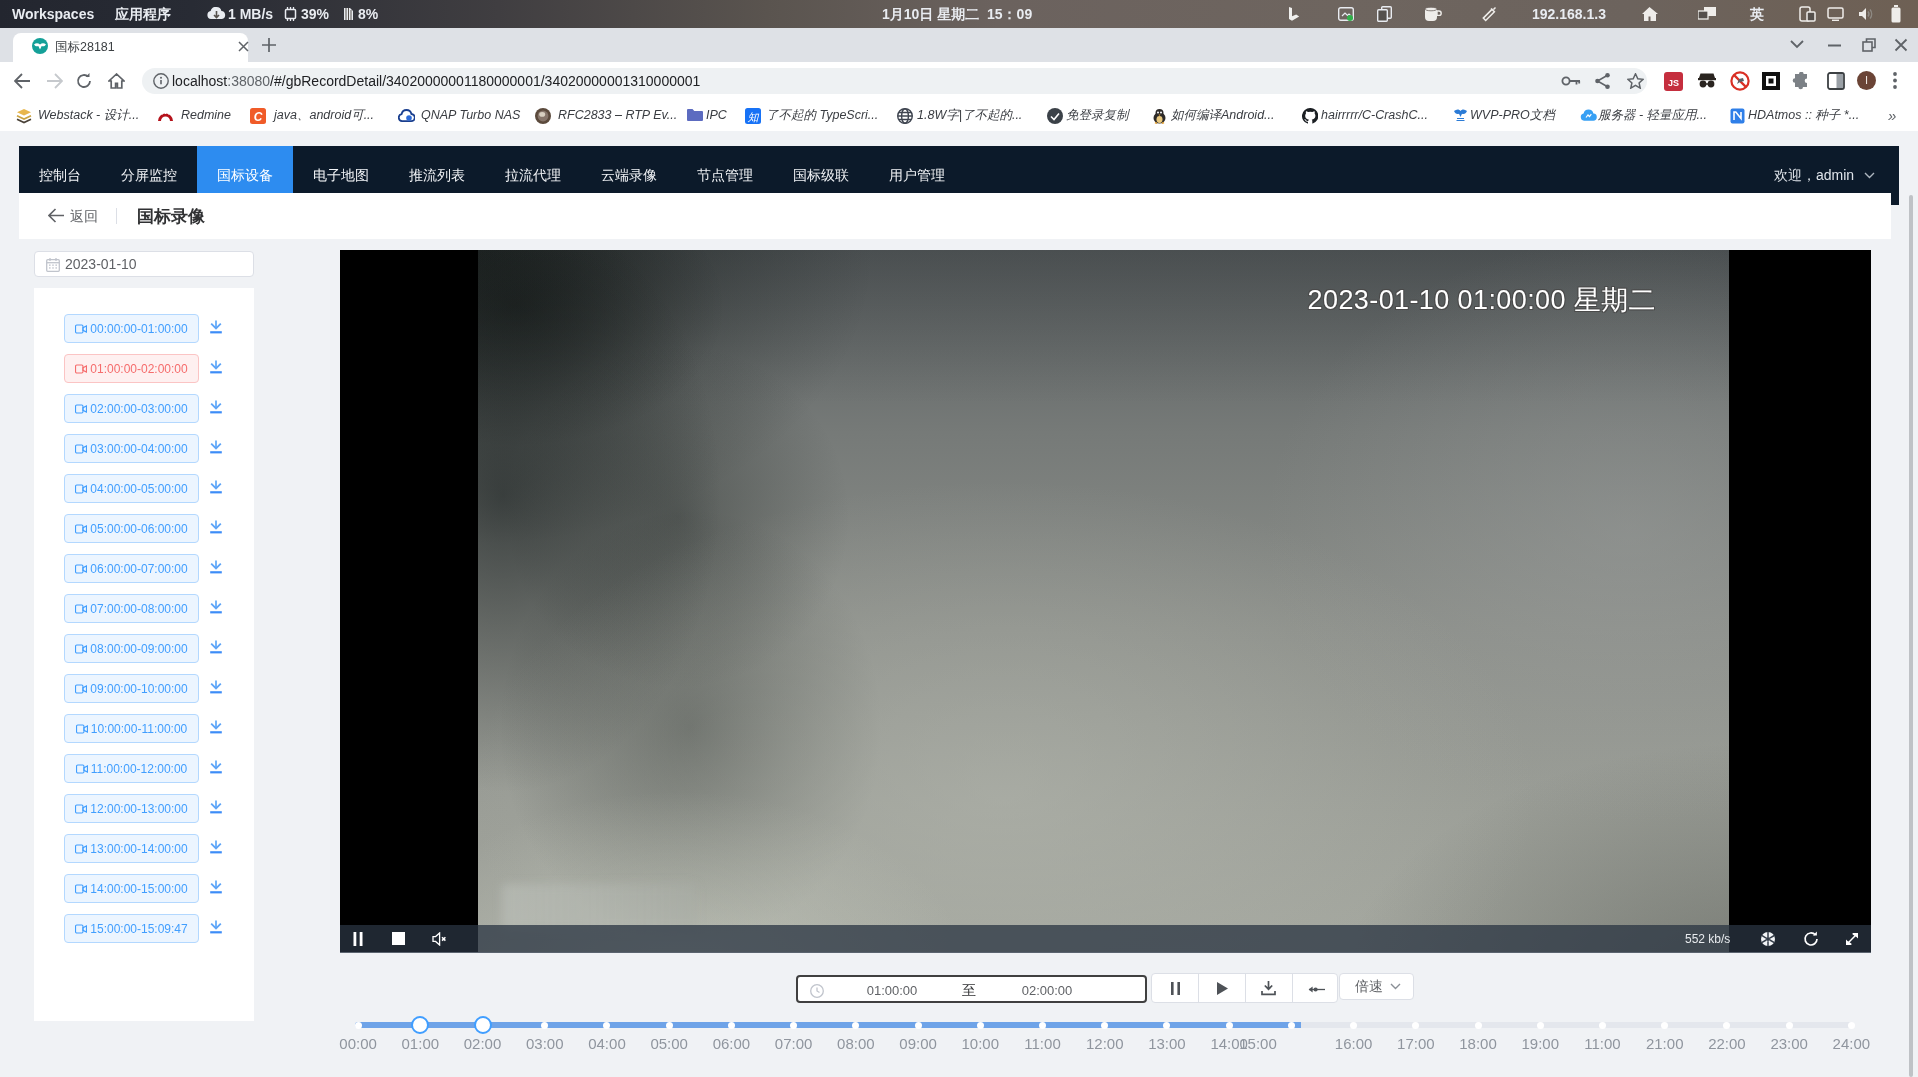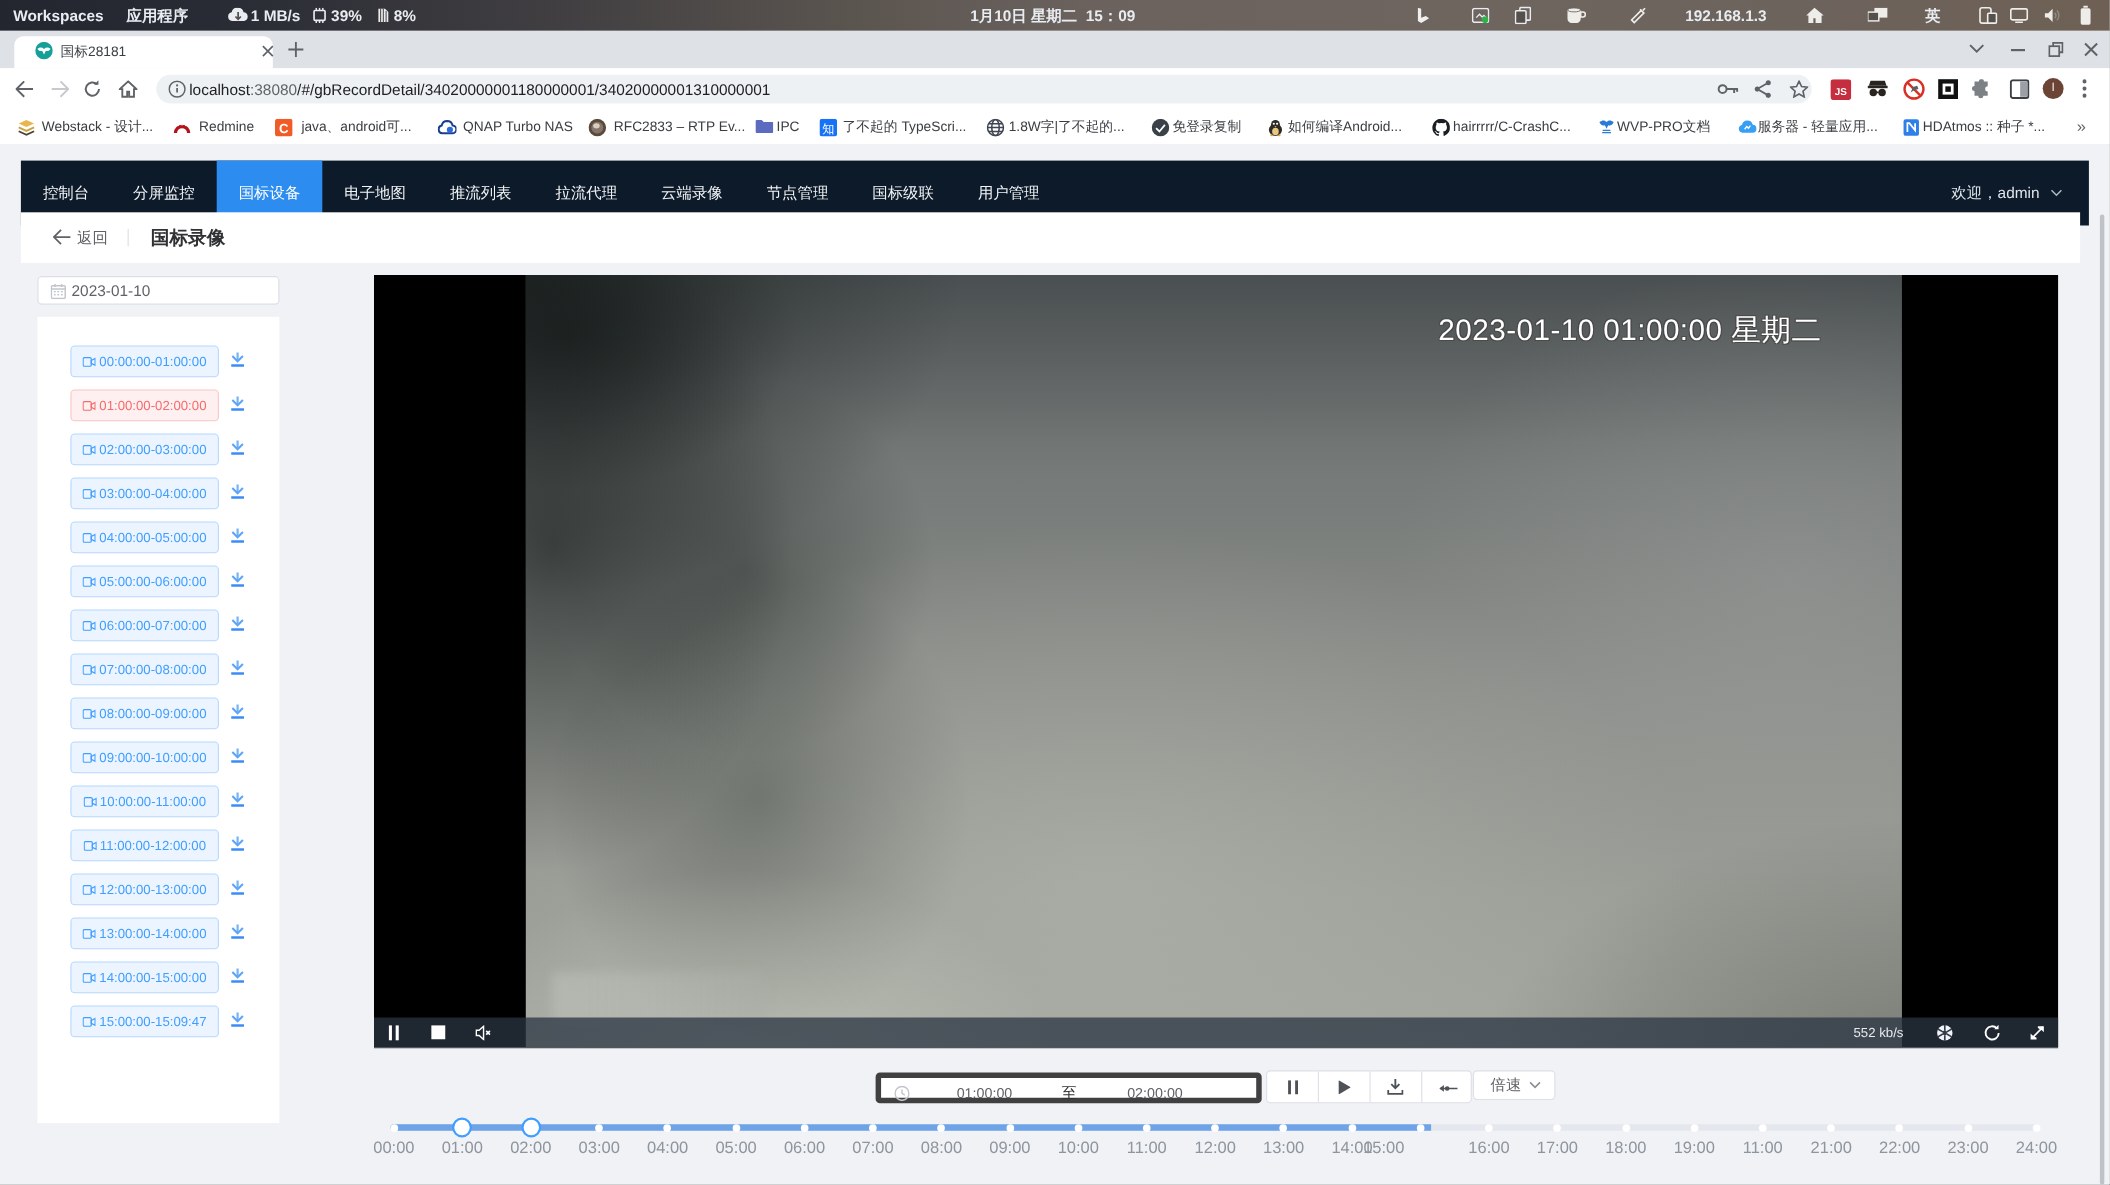--- a/index.html
+++ b/index.html
@@ -18,21 +18,21 @@
 #tabbar { position:absolute; left:0; top:28px; width:1918px; height:34px; background:#dee1e6; }
 #tab1 { position:absolute; left:13px; top:5px; width:235px; height:29px; background:#ffffff; border-radius:8px 8px 0 0; }
 #tab1 .title { position:absolute; left:42px; top:6px; font-size:12.5px; color:#3c4043; }
 
 
 #toolbar { position:absolute; left:0; top:62px; width:1918px; height:38px; background:#ffffff; }
 #omnibox { position:absolute; left:142px; top:6px; width:1505px; height:26px; border-radius:13px; background:#eef1f3; }
 #urltext { position:absolute; left:30px; top:5px; font-size:14px; color:#5f6368; white-space:nowrap; }
 
 
-#bookmarks { position:absolute; left:0; top:100px; width:1918px; height:31px; background:#ffffff; }
+#bookmarks { position:absolute; left:0; top:100px; width:1918px; height:31px; background:#ffffff;font-style:italic; }
 .bm { position:absolute; top:0; height:31px; line-height:31px; font-size:12.5px; color:#3a3d42; white-space:nowrap; }
 .bm svg { position:absolute; top:8px; left:0; }
 .bm .lbl { position:absolute; top:0; }
 
 
 #page { position:absolute; left:0; top:131px; width:1918px; height:946px; background:#f0f2f5; }
 
 #nav { position:absolute; left:19px; top:3px; width:1880px; height:59px; background:#0c1a2a;margin-top:12px; }
 .navitem { float:left; height:59px; line-height:59px; padding:0 20px; color:#f2f4f7; font-size:14px; }
 .navitem.active { background:#2d8cf0; color:#fff; }
@@ -69,21 +69,21 @@
    linear-gradient(180deg,#575c5e 0%,#767a78 26%,#8c8f8a 54%,#9b9e97 80%,#a3a69e 100%);
 }
 #osd { position:absolute; right:73px; top:32px; color:#fff; font-size:27px; letter-spacing:0.4px;
   text-shadow:-1px -1px 0 #4a4a4a,1px -1px 0 #4a4a4a,-1px 1px 0 #4a4a4a,1px 1px 0 #4a4a4a; }
 #smear { position:absolute; left:24px; top:634px; width:194px; height:46px; background:linear-gradient(90deg,rgba(190,194,188,0.55),rgba(168,172,166,0.45)); filter:blur(5px); border-radius:4px; }
 #vctrl { position:absolute; left:0; top:675px; width:1531px; height:28px; background:rgba(42,52,66,0.75); }
 #vctrl svg { position:absolute; }
 #kbps { position:absolute; left:1345px; top:7px; color:#e8ebee; font-size:12px; }
 
 
-#timebox { position:absolute; left:796px; top:844px; width:351px; height:28px; background:#fff; border:5px solid #404040; border-radius:4px;
+#timebox { position:absolute; left:796px; top:844px; width:351px; height:28px; background:#fff; border:2px solid #404040; border-radius:4px;
   font-size:13px; color:#606266; }
 #timebox .t { position:absolute; top:6px; }
 #btngroup { position:absolute; left:1151px; top:842px; width:187px; height:30px; background:#fff; border:1px solid #dcdfe6; border-radius:4px; }
 .bgsep { position:absolute; top:0; width:1px; height:28px; background:#dcdfe6; }
 #btngroup svg { position:absolute; }
 #speedbox { position:absolute; left:1339px; top:842px; width:75px; height:27px; background:#fff; border:1px solid #dcdfe6; border-radius:4px;
   font-size:14px; color:#606266; line-height:25px; }
 
 
 #track { position:absolute; left:355px; top:891px; width:1499px; height:6px; border-radius:3px; background:#e4e7ed; }

